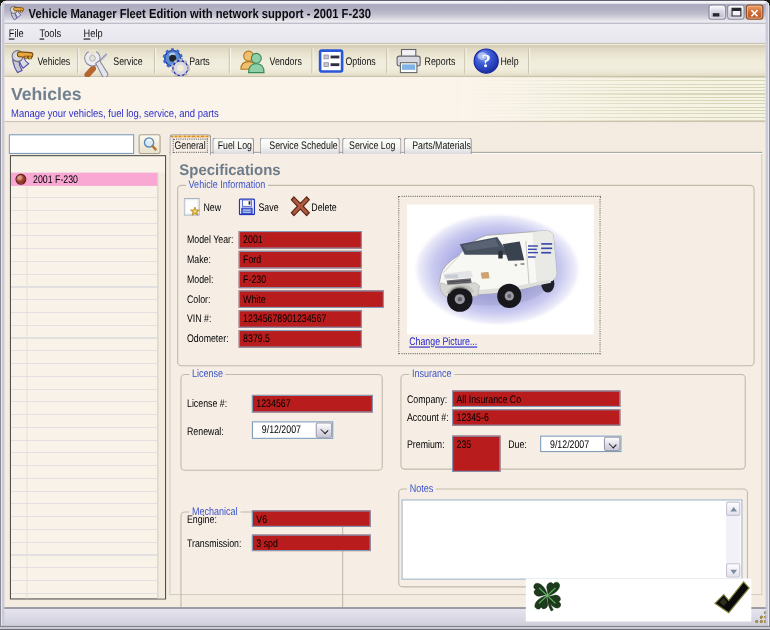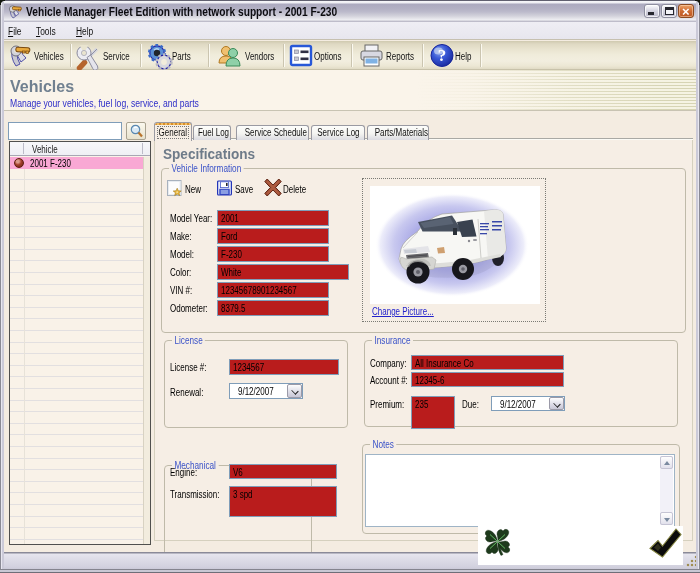--- a/index.html
+++ b/index.html
@@ -250,25 +250,20 @@
 
 <div class="abs search"></div>
 <div class="abs searchbtn">
   <svg width="18" height="16" viewBox="0 0 18 16">
     <circle cx="8.5" cy="6.5" r="4.2" fill="#D9E9F5" stroke="#5A88B0" stroke-width="1.2"></circle>
     <path d="M7 5 Q8.5 3.6 10.5 4.6" stroke="#FFFFFF" stroke-width="1.2" fill="none"></path>
     <line x1="11.5" y1="9.5" x2="15" y2="13.5" stroke="#B8742C" stroke-width="2.2"></line>
   </svg>
 </div>
 <div class="abs list">
-  <div class="hdr">
-      <div class="vsep1"></div>
-      <div class="txt">Vehicle</div>
-      <div class="vsep2"></div>
-    </div>
   <div class="rows"></div>
   <div style="position:absolute; left:14px; top:15px; width:1px; height:387px; background:#E7E2D8;"></div>
   <div class="rightstrip"></div>
   <div class="selrow">
       <div class="sphere"></div>
       <div class="txt">2001 F-230</div>
     </div>
 </div>
 
 <div class="abs" style="left:154px; top:138px; width:539px; height:2px; background:linear-gradient(180deg,#A9A9A4 0 1px,#FBFBF6 1px 2px); z-index:1;"></div>
@@ -423,21 +418,21 @@
     <span class="val">9/12/2007</span>
     <span class="btn"></span>
   </div>
 
 <div class="fs" style="left:164px; top:465px; width:148px; height:92px;">
     <div class="lg">Mechanical</div>
   </div>
 <div class="lbl" style="left:170px; top:467px">Engine:</div>
 <div class="inp" style="left:229px; top:464px; width:108px; height:15px;"><span>V6</span></div>
 <div class="lbl" style="left:170px; top:489px">Transmission:</div>
-<div class="inp" style="left:229px; top:486px; width:108px; height:31px;"><span>3 spd</span></div>
+<div class="inp" style="left:229px; top:486px; width:108px; height:15px;"><span>3 spd</span></div>
 
 <div class="fs" style="left:362px; top:444px; width:318px; height:90px;">
     <div class="lg">Notes</div>
   </div>
 <div class="notes-ta">
   <div class="sb">
     <div class="up">
         <div class="arr u"></div>
       </div>
     <div class="dn">

